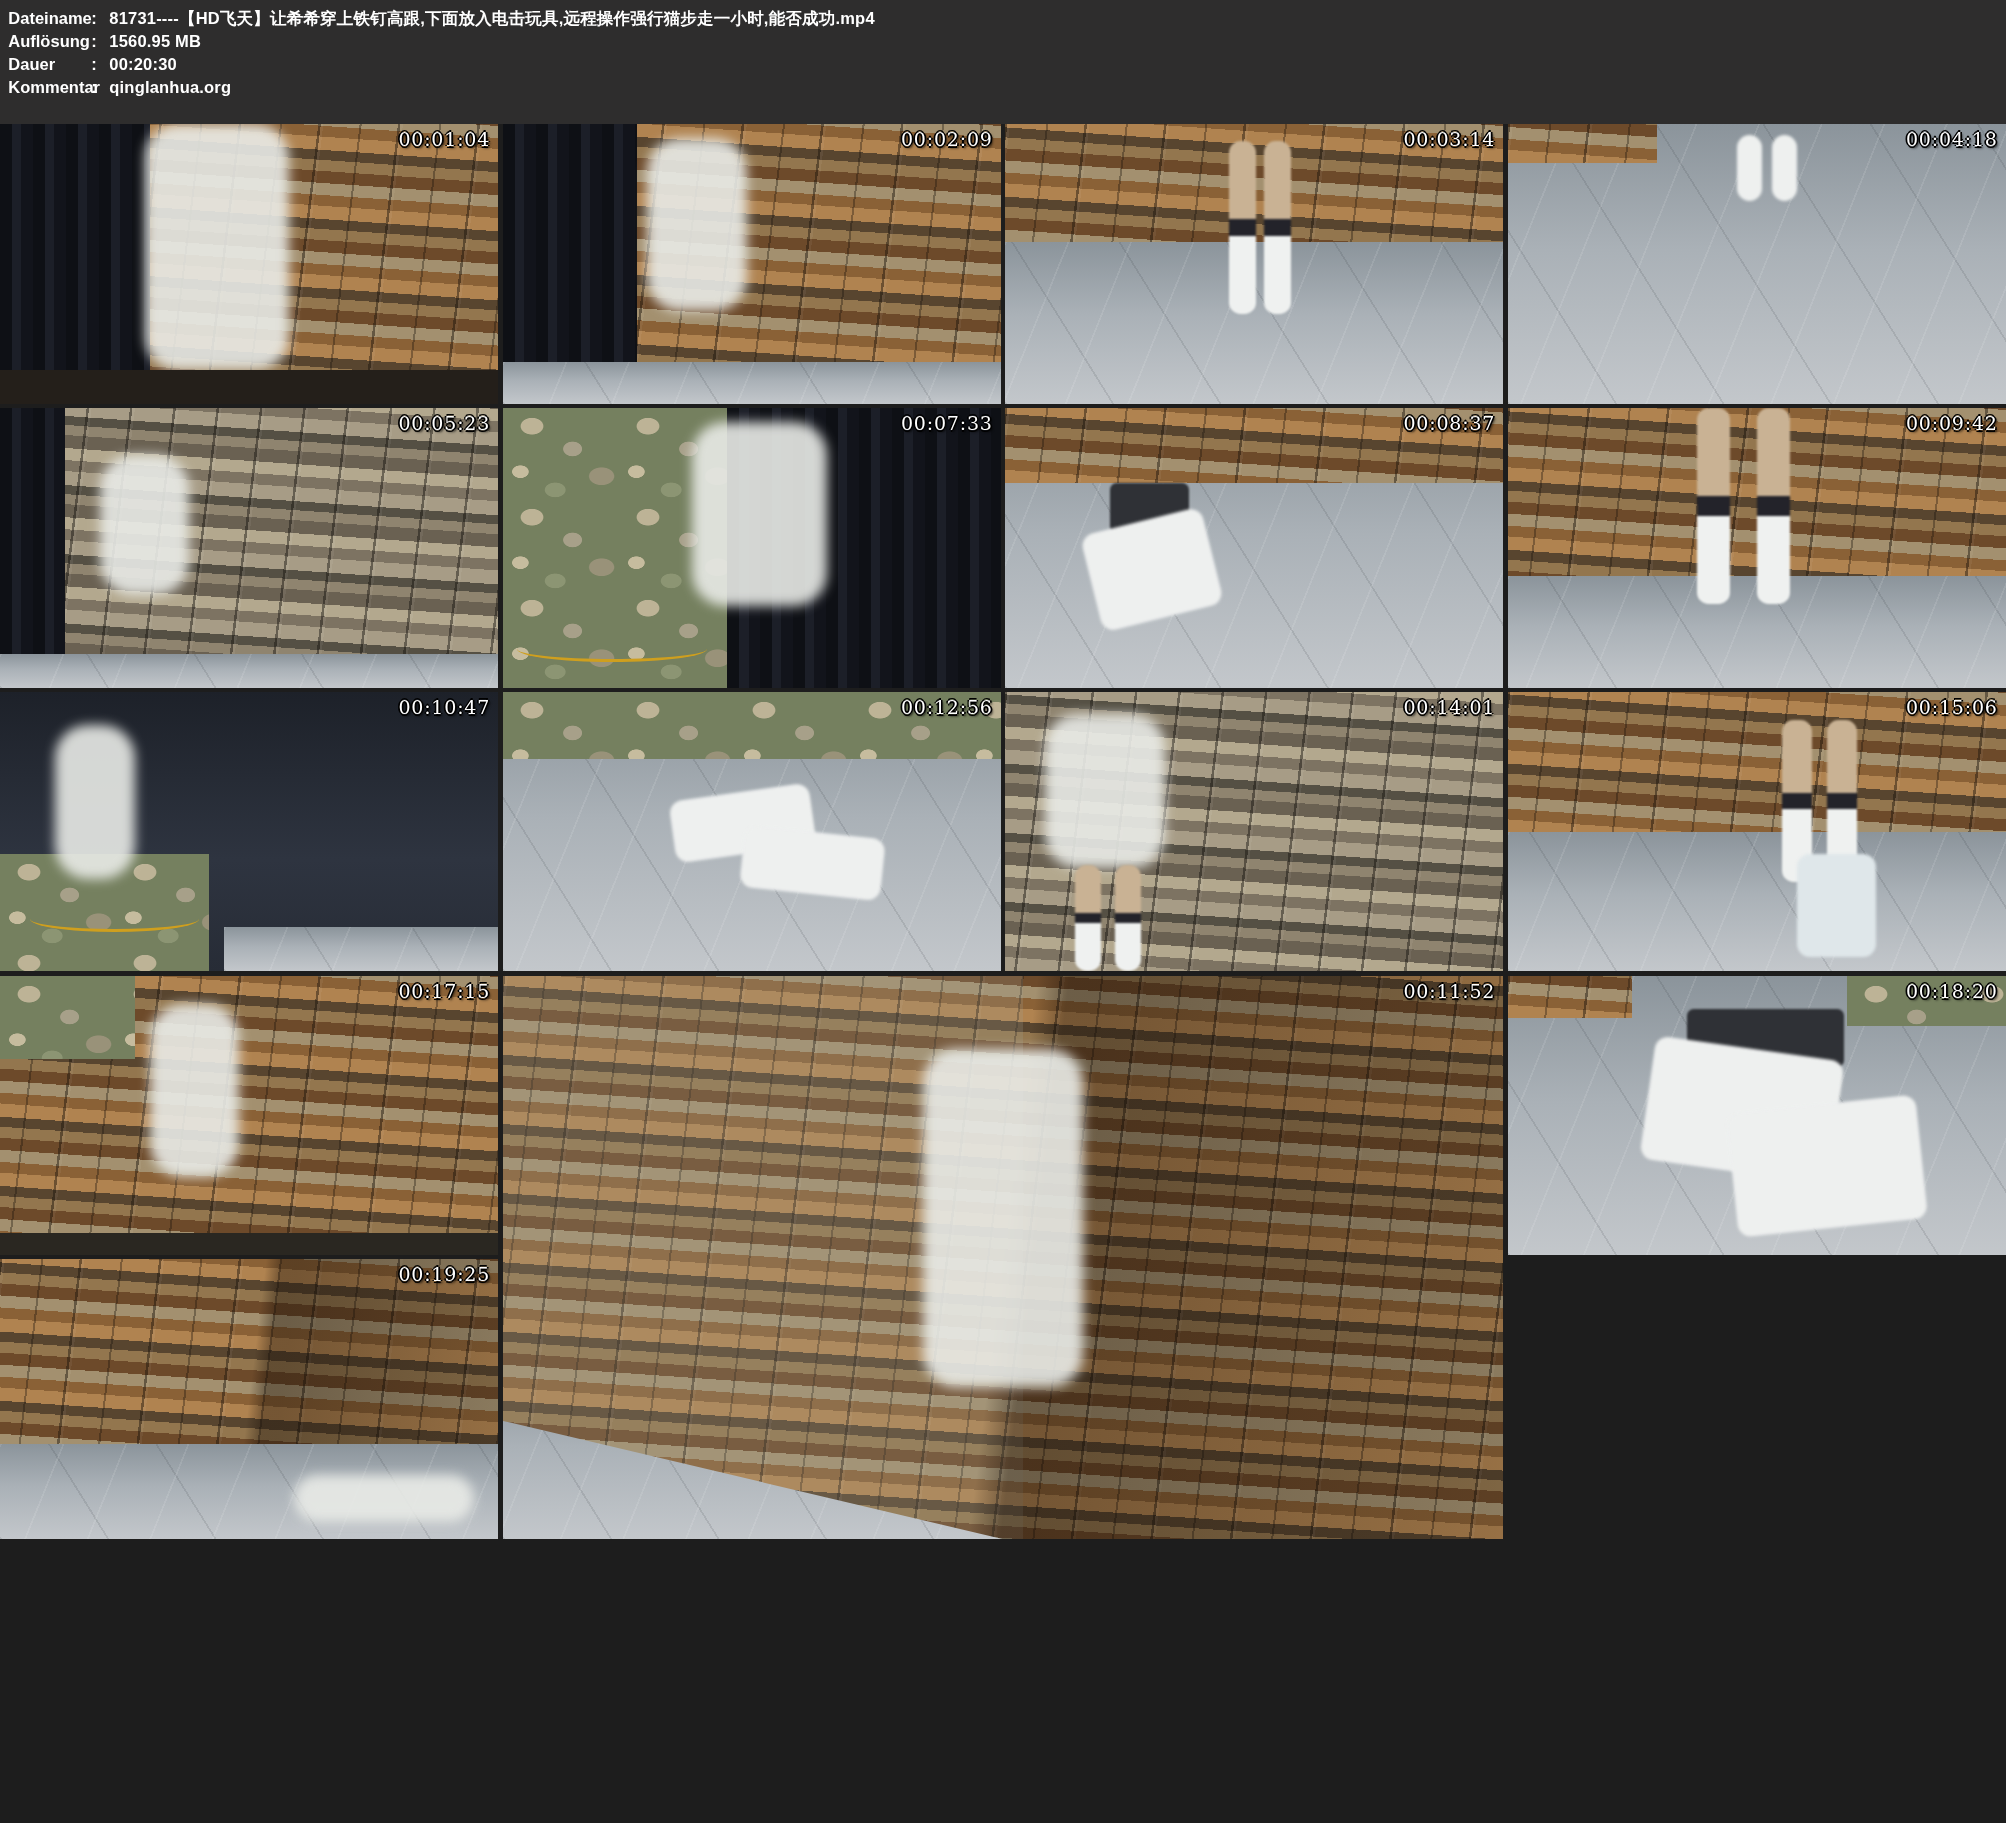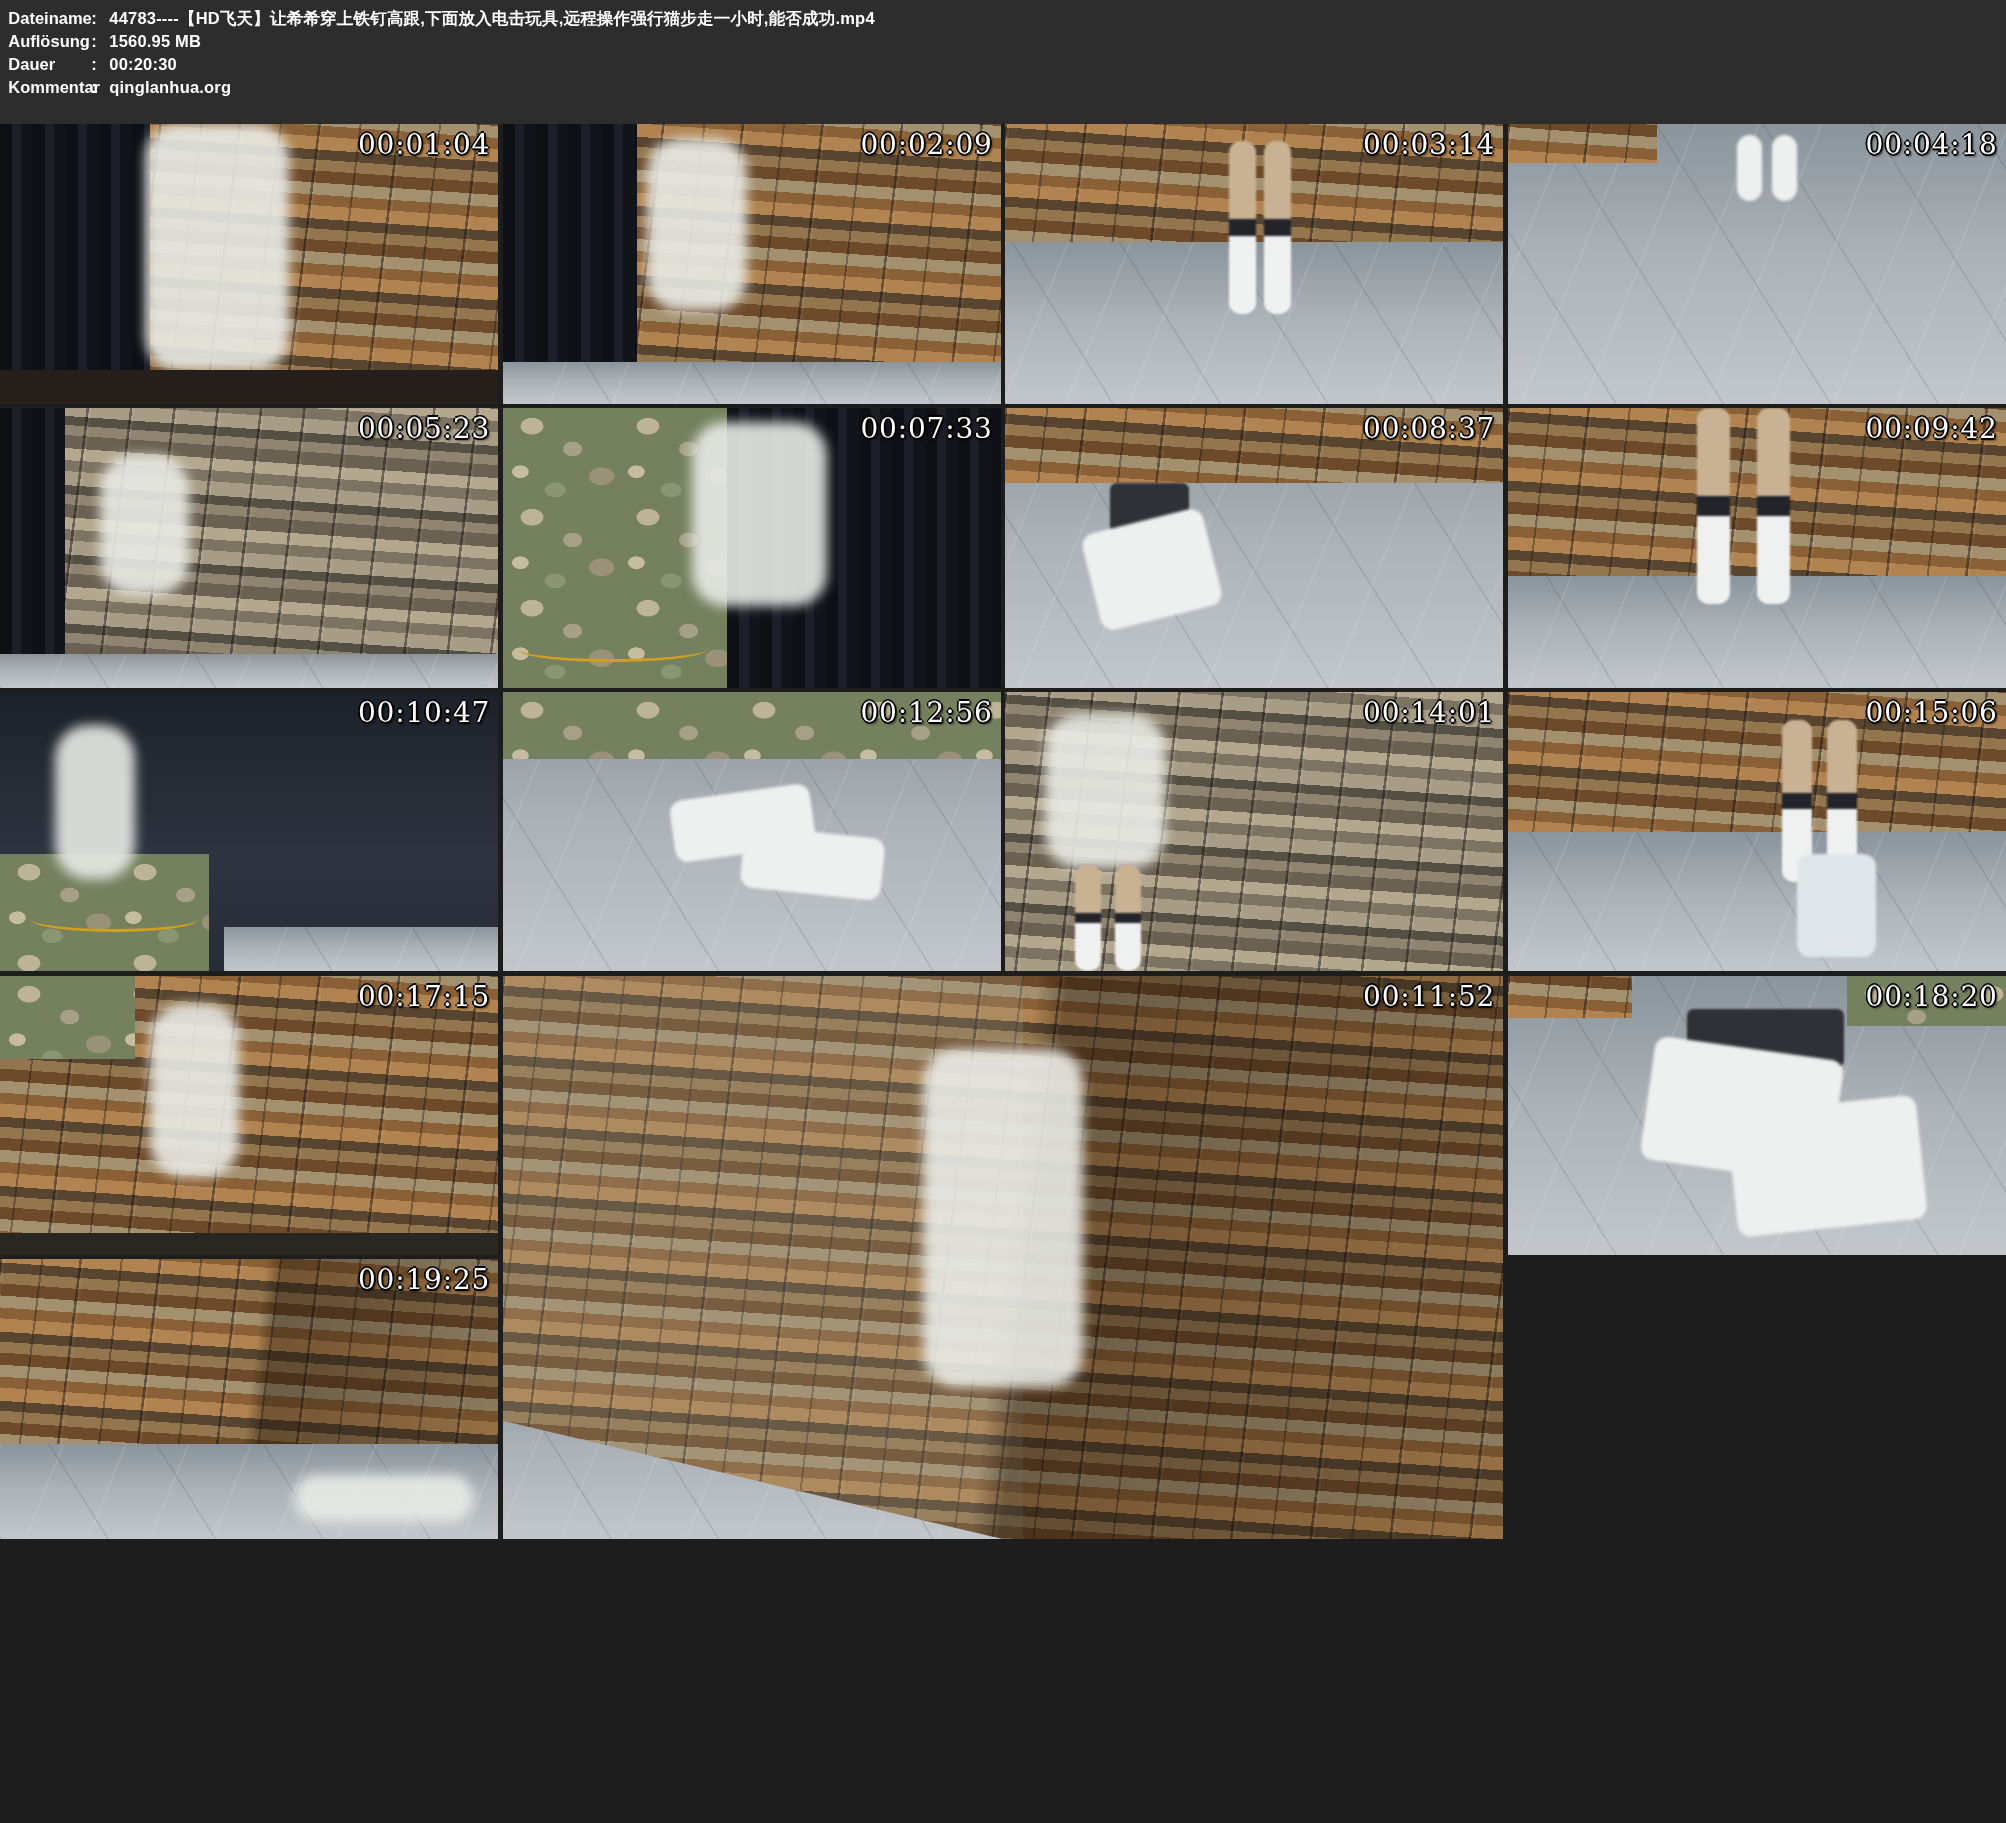--- a/index.html
+++ b/index.html
@@ -111,32 +111,32 @@
   .shade-corner{
     inset:0;
     background:linear-gradient(97deg, rgba(0,0,0,0) 0 50%, rgba(20,12,6,.38) 53% 56%, rgba(0,0,0,.14) 100%);
   }
   .tint-cool{background:rgba(165,165,152,.22);}
 
   
   .ts{
     position:absolute;top:4.1px;right:8.3px;
     font-family:"DejaVu Serif", serif;
-    font-size:28px;
+    font-size:19px;
     letter-spacing:0.8px;
     color:#ffffff;
     text-shadow:-1.7px 0 0 #000, 1.7px 0 0 #000, 0 -1.7px 0 #000, 0 1.7px 0 #000, 1.7px 1.7px 2.5px #000;
   }
 </style>
 </head>
 <body>
 
 <div class="header">
   <div class="hrow">
-    <span class="hlabel">Dateiname</span><span class="hcolon">:</span><span class="hvalue">44783----【HD飞天】让希希穿上铁钉高跟,下面放入电击玩具,远程操作强行猫步走一小时,能否成功.mp4</span>
+    <span class="hlabel">Dateiname</span><span class="hcolon">:</span><span class="hvalue">81731----【HD飞天】让希希穿上铁钉高跟,下面放入电击玩具,远程操作强行猫步走一小时,能否成功.mp4</span>
   </div>
   <div class="hrow">
     <span class="hlabel">Auflösung</span><span class="hcolon">:</span><span class="hvalue">1560.95 MB</span>
   </div>
   <div class="hrow">
     <span class="hlabel">Dauer</span><span class="hcolon">:</span><span class="hvalue">00:20:30</span>
   </div>
   <div class="hrow">
     <span class="hlabel">Kommentar</span><span class="hcolon">:</span><span class="hvalue">qinglanhua.org</span>
   </div>

